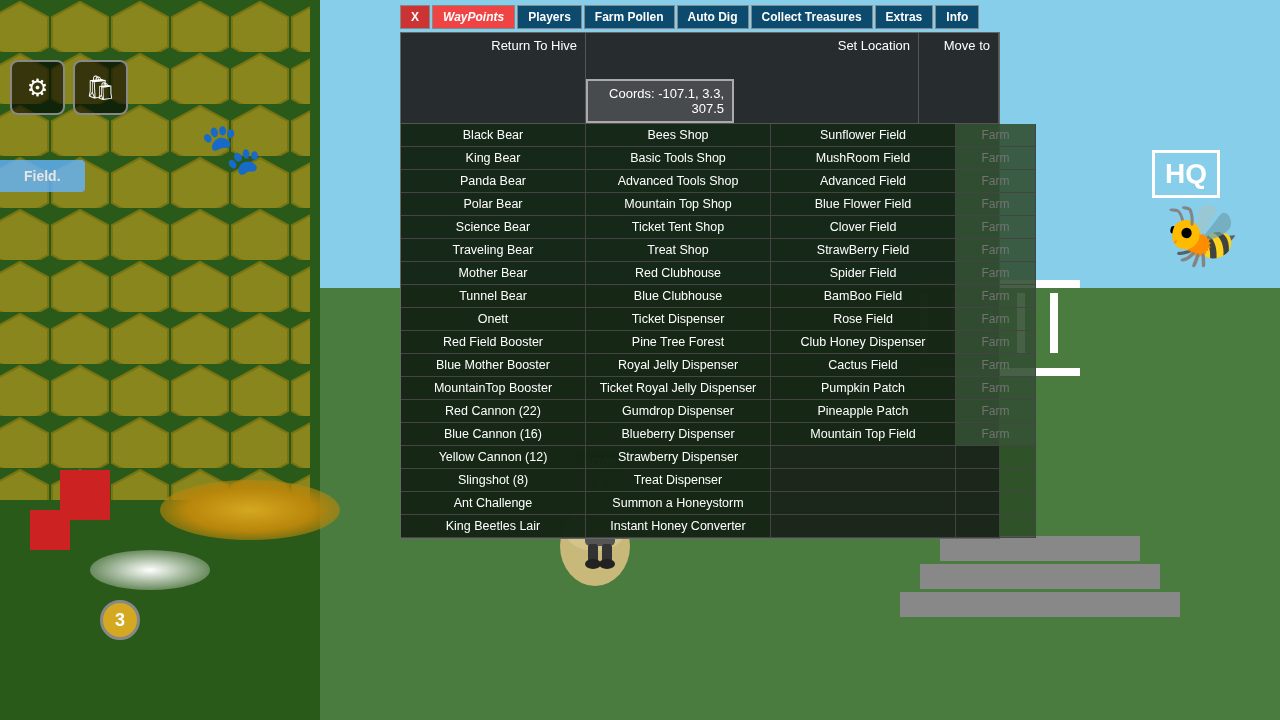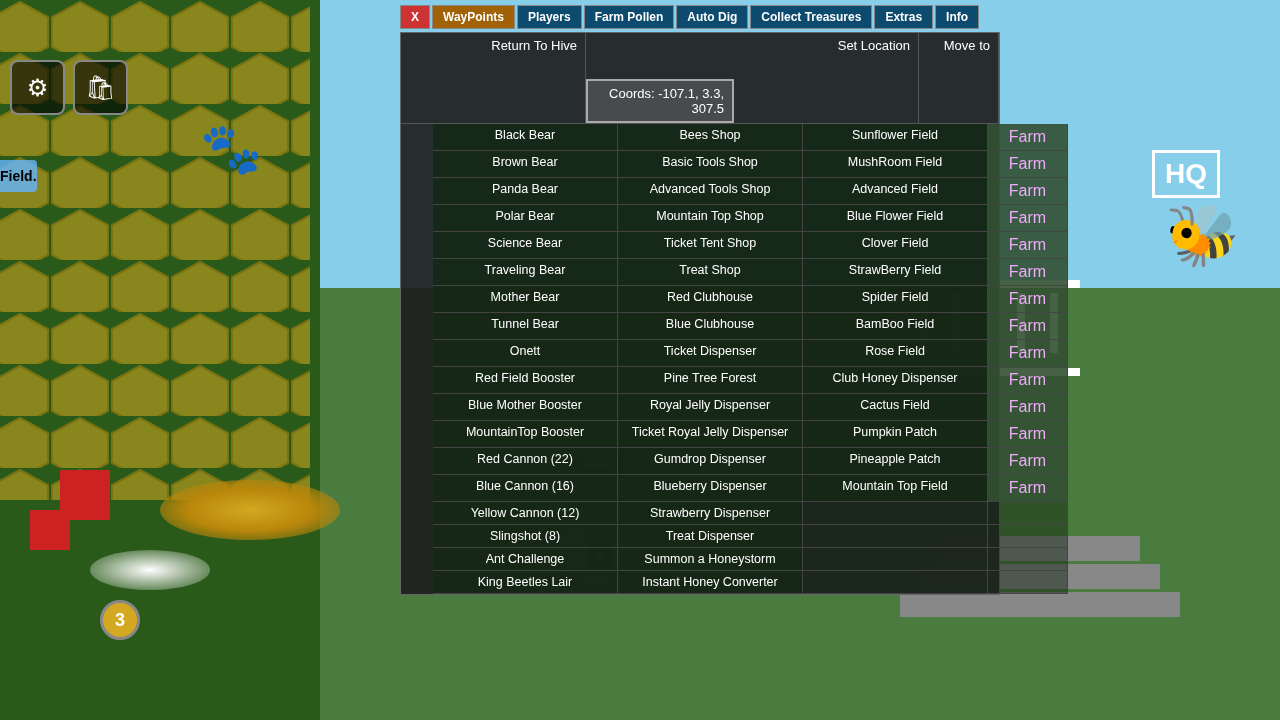--- a/index.html
+++ b/index.html
@@ -77,22 +77,22 @@
       font-size: 24px;
       cursor: pointer;
     }
 
     
     .field-indicator {
       position: absolute;
       left: 0;
       top: 160px;
       background: rgba(100, 180, 255, 0.8);
-      color: #000000;
-      padding: 8px 0;
+      color: #e5e5e5;
+      padding: 8px 24px;
       font-size: 14px;
       font-weight: bold;
       z-index: 10;
       border-radius: 0 4px 4px 0;
     }
 
     
     .main-panel {
       position: absolute;
       left: 400px;
@@ -119,21 +119,22 @@
       font-weight: bold;
     }
 
     .nav-btn.close {
       background: #cc3333;
       color: white;
       font-weight: bold;
     }
 
     .nav-btn.active {
-      background: #a16207;
+      background: #ef4444;
+      font-style: italic;
     }
 
     
     .table-container {
       background: rgba(30, 30, 30, 0.92);
       border: 1px solid #666;
     }
 
     
     .coords-row {
@@ -154,40 +155,39 @@
     .coords-row .cell.coords {
       background: rgba(255,255,255,0.15);
       border: 2px solid #aaa;
       margin-top: 46px;
     }
 
     
     .main-grid {
       display: grid;
       grid-template-columns: 185px 185px 185px 80px;
-      margin-left: 32px;
     }
 
     .grid-cell {
       padding: 4px 8px;
       text-align: center;
       color: white;
       font-size: 12.5px;
       border-right: 1px solid #444;
       border-bottom: 1px solid #444;
       cursor: pointer;
       background: rgba(20, 40, 20, 0.85);
       white-space: nowrap;
       overflow: hidden;
     }
 
     .grid-cell.farm-btn {
       background: rgba(50, 80, 50, 0.9);
-      color: #f0abfc;
-      font-size: 16px;
+      color: #737373;
+      font-size: 12px;
     }
 
     .grid-cell.empty {
       background: rgba(20, 40, 20, 0.5);
       cursor: default;
     }
 
     
     .character {
       position: absolute;
@@ -425,21 +425,21 @@
       <div class="cell coords">Coords: -107.1, 3.3, 307.5</div>
       <div class="cell">Set Location</div>
       <div class="cell">Move to</div>
     </div>
 
     <div class="main-grid" id="grid-container">
     <div class="grid-cell">Black Bear</div>
         <div class="grid-cell">Bees Shop</div>
         <div class="grid-cell">Sunflower Field</div>
         <div class="grid-cell farm-btn">Farm</div>
-        <div class="grid-cell">Brown Bear</div>
+        <div class="grid-cell">King Bear</div>
         <div class="grid-cell">Basic Tools Shop</div>
         <div class="grid-cell">MushRoom Field</div>
         <div class="grid-cell farm-btn">Farm</div>
         <div class="grid-cell">Panda Bear</div>
         <div class="grid-cell">Advanced Tools Shop</div>
         <div class="grid-cell">Advanced Field</div>
         <div class="grid-cell farm-btn">Farm</div>
         <div class="grid-cell">Polar Bear</div>
         <div class="grid-cell">Mountain Top Shop</div>
         <div class="grid-cell">Blue Flower Field</div>

